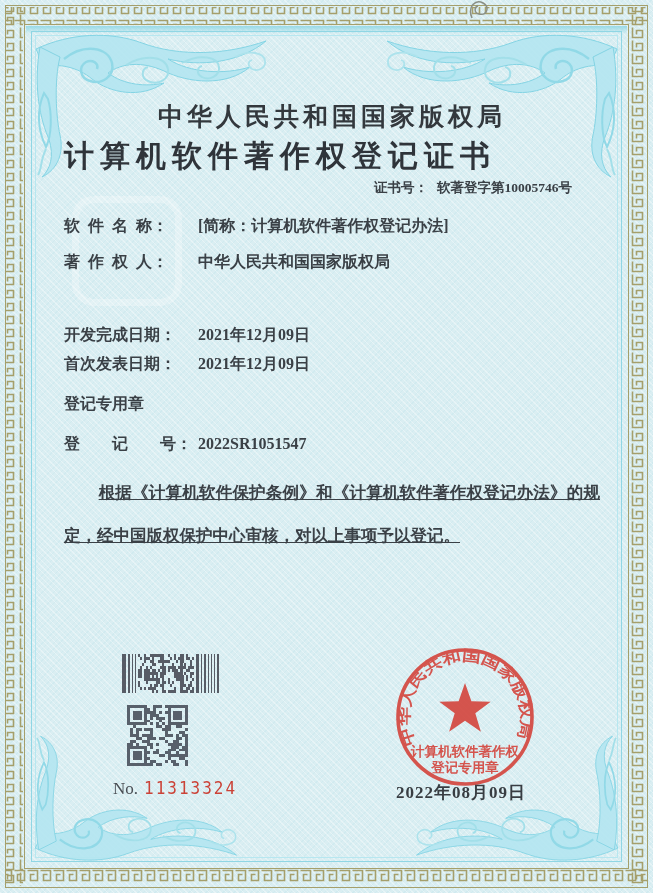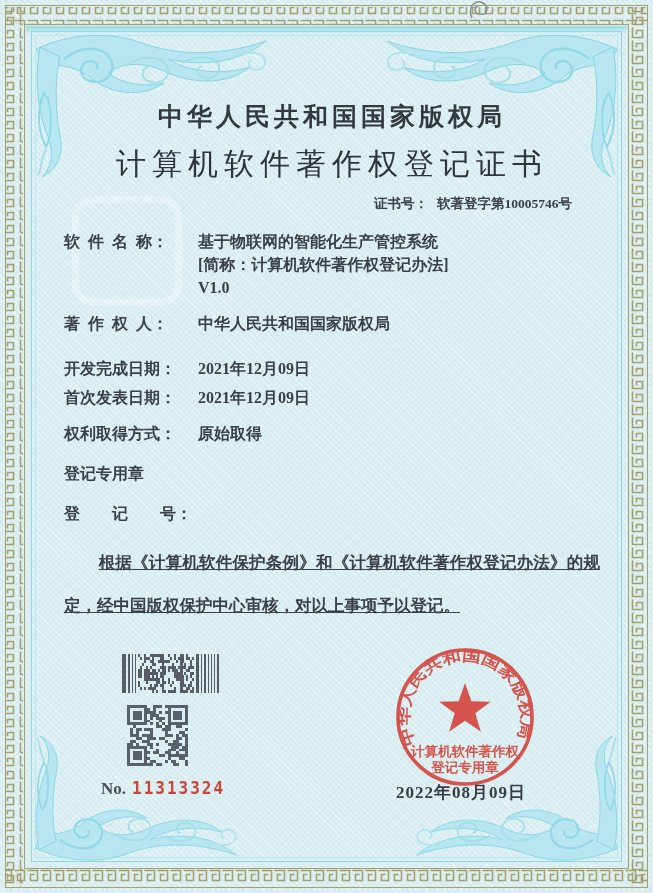--- a/index.html
+++ b/index.html
@@ -28,40 +28,40 @@
   }
   .content{
     position:absolute;left:64px;top:0;width:536px;
     color:#3a4046;
   }
   .authority{
     margin-top:100px;font-size:25px;line-height:34px;letter-spacing:4px;
     font-weight:600;text-align:center;color:#33383d;
   }
   .cert-title{
-    margin-top:8px;font-size:30px;line-height:44px;letter-spacing:6px;
-    font-weight:400;text-align:center;color:#2f343a;
+    font-size:30px;line-height:44px;letter-spacing:6px;
+    font-weight:700;text-align:left;color:#2f343a;
   }
   .cert-line{
-    margin-top:8px;font-size:13.5px;line-height:19px;font-weight:600;
+    font-size:13.5px;line-height:19px;font-weight:600;
     text-align:right;padding-right:28px;
   }
   .cert-line .val{margin-left:9px;}
   .row{display:flex;align-items:flex-start;font-size:16px;line-height:23px;font-weight:600;}
   .row .lbl{flex:0 0 134px;white-space:pre;}
   .row .val{flex:1;}
-  .mt17{margin-top:17px}.mt13{margin-top:13px}.mt50{margin-top:22px}
+  .mt17{margin-top:17px}.mt13{margin-top:13px}.mt50{margin-top:50px}
   .mt14{margin-top:6px}
   .statement{
     margin-top:16px;font-size:16.5px;line-height:43px;font-weight:600;
     text-align:justify;text-indent:2.1em;text-decoration:underline;
   }
   .barcode{position:absolute;left:122px;top:654px;width:98px;height:39px;}
   .qr{position:absolute;left:127px;top:705px;width:61px;height:61px;}
-  .serial{position:absolute;left:101px;top:779px;font-size:17px;color:#4a4f55;font-weight:bold;}
+  .serial{position:absolute;left:113px;top:779px;font-size:17px;color:#4a4f55;}
   .serial .num{
     font-family:"DejaVu Sans Mono",monospace;font-size:16px;letter-spacing:2px;
     color:#cb4237;margin-left:6px;display:inline-block;transform:scaleY(1.08);
   }
   .seal{position:absolute;left:380px;top:632px;width:170px;height:170px;opacity:.9;}
   .issue-date{
     position:absolute;left:396px;top:781px;font-size:17px;font-weight:700;
     letter-spacing:1px;color:#383d42;
   }
   .binding-mark{position:absolute;left:462px;top:-2px;}
@@ -134,52 +134,47 @@
     <div class="authority">中华人民共和国国家版权局</div>
     <div class="cert-title">计算机软件著作权登记证书</div>
 
     <div class="cert-line">
       <span>证书号：</span><span class="val">软著登字第10005746号</span>
     </div>
 
     <div class="row mt17">
       <span class="lbl">软  件  名  称：</span>
       <span class="val">
-        <div>基于物联网的智能化生产管控系统</div>
         <div>[简称：计算机软件著作权登记办法]</div>
-        <div>V1.0</div>
       </span>
     </div>
 
     <div class="row mt13">
       <span class="lbl">著  作  权  人：</span>
       <span class="val">中华人民共和国国家版权局</span>
     </div>
 
     <div class="row mt50">
       <span class="lbl">开发完成日期：</span>
       <span class="val">2021年12月09日</span>
     </div>
 
     <div class="row mt14">
       <span class="lbl">首次发表日期：</span>
       <span class="val">2021年12月09日</span>
     </div>
 
-    <div class="row mt13">
-      <span class="lbl">权利取得方式：</span>
-      <span class="val">原始取得</span>
-    </div>
 
     <div class="row mt17">
       <span class="val">登记专用章</span>
     </div>
 
     <div class="row mt17">
       <span class="lbl">登　　记　　号：</span>
+      <span class="val">2022SR1051547</span>
     </div>
 
     <div class="statement">根据《计算机软件保护条例》和《计算机软件著作权登记办法》的规定，经中国版权保护中心审核，对以上事项予以登记。</div>
   </div>
 
   <div class="barcode" aria-hidden="true"><svg viewBox="0 0 98 39" width="98" height="39" shape-rendering="crispEdges" fill="#575c66">
         <rect x="0" y="0" width="4" height="39"></rect>
         <rect x="6" y="0" width="2" height="39"></rect>
         <rect x="10" y="0" width="1" height="39"></rect>
         <rect x="13" y="0" width="1" height="39"></rect>

